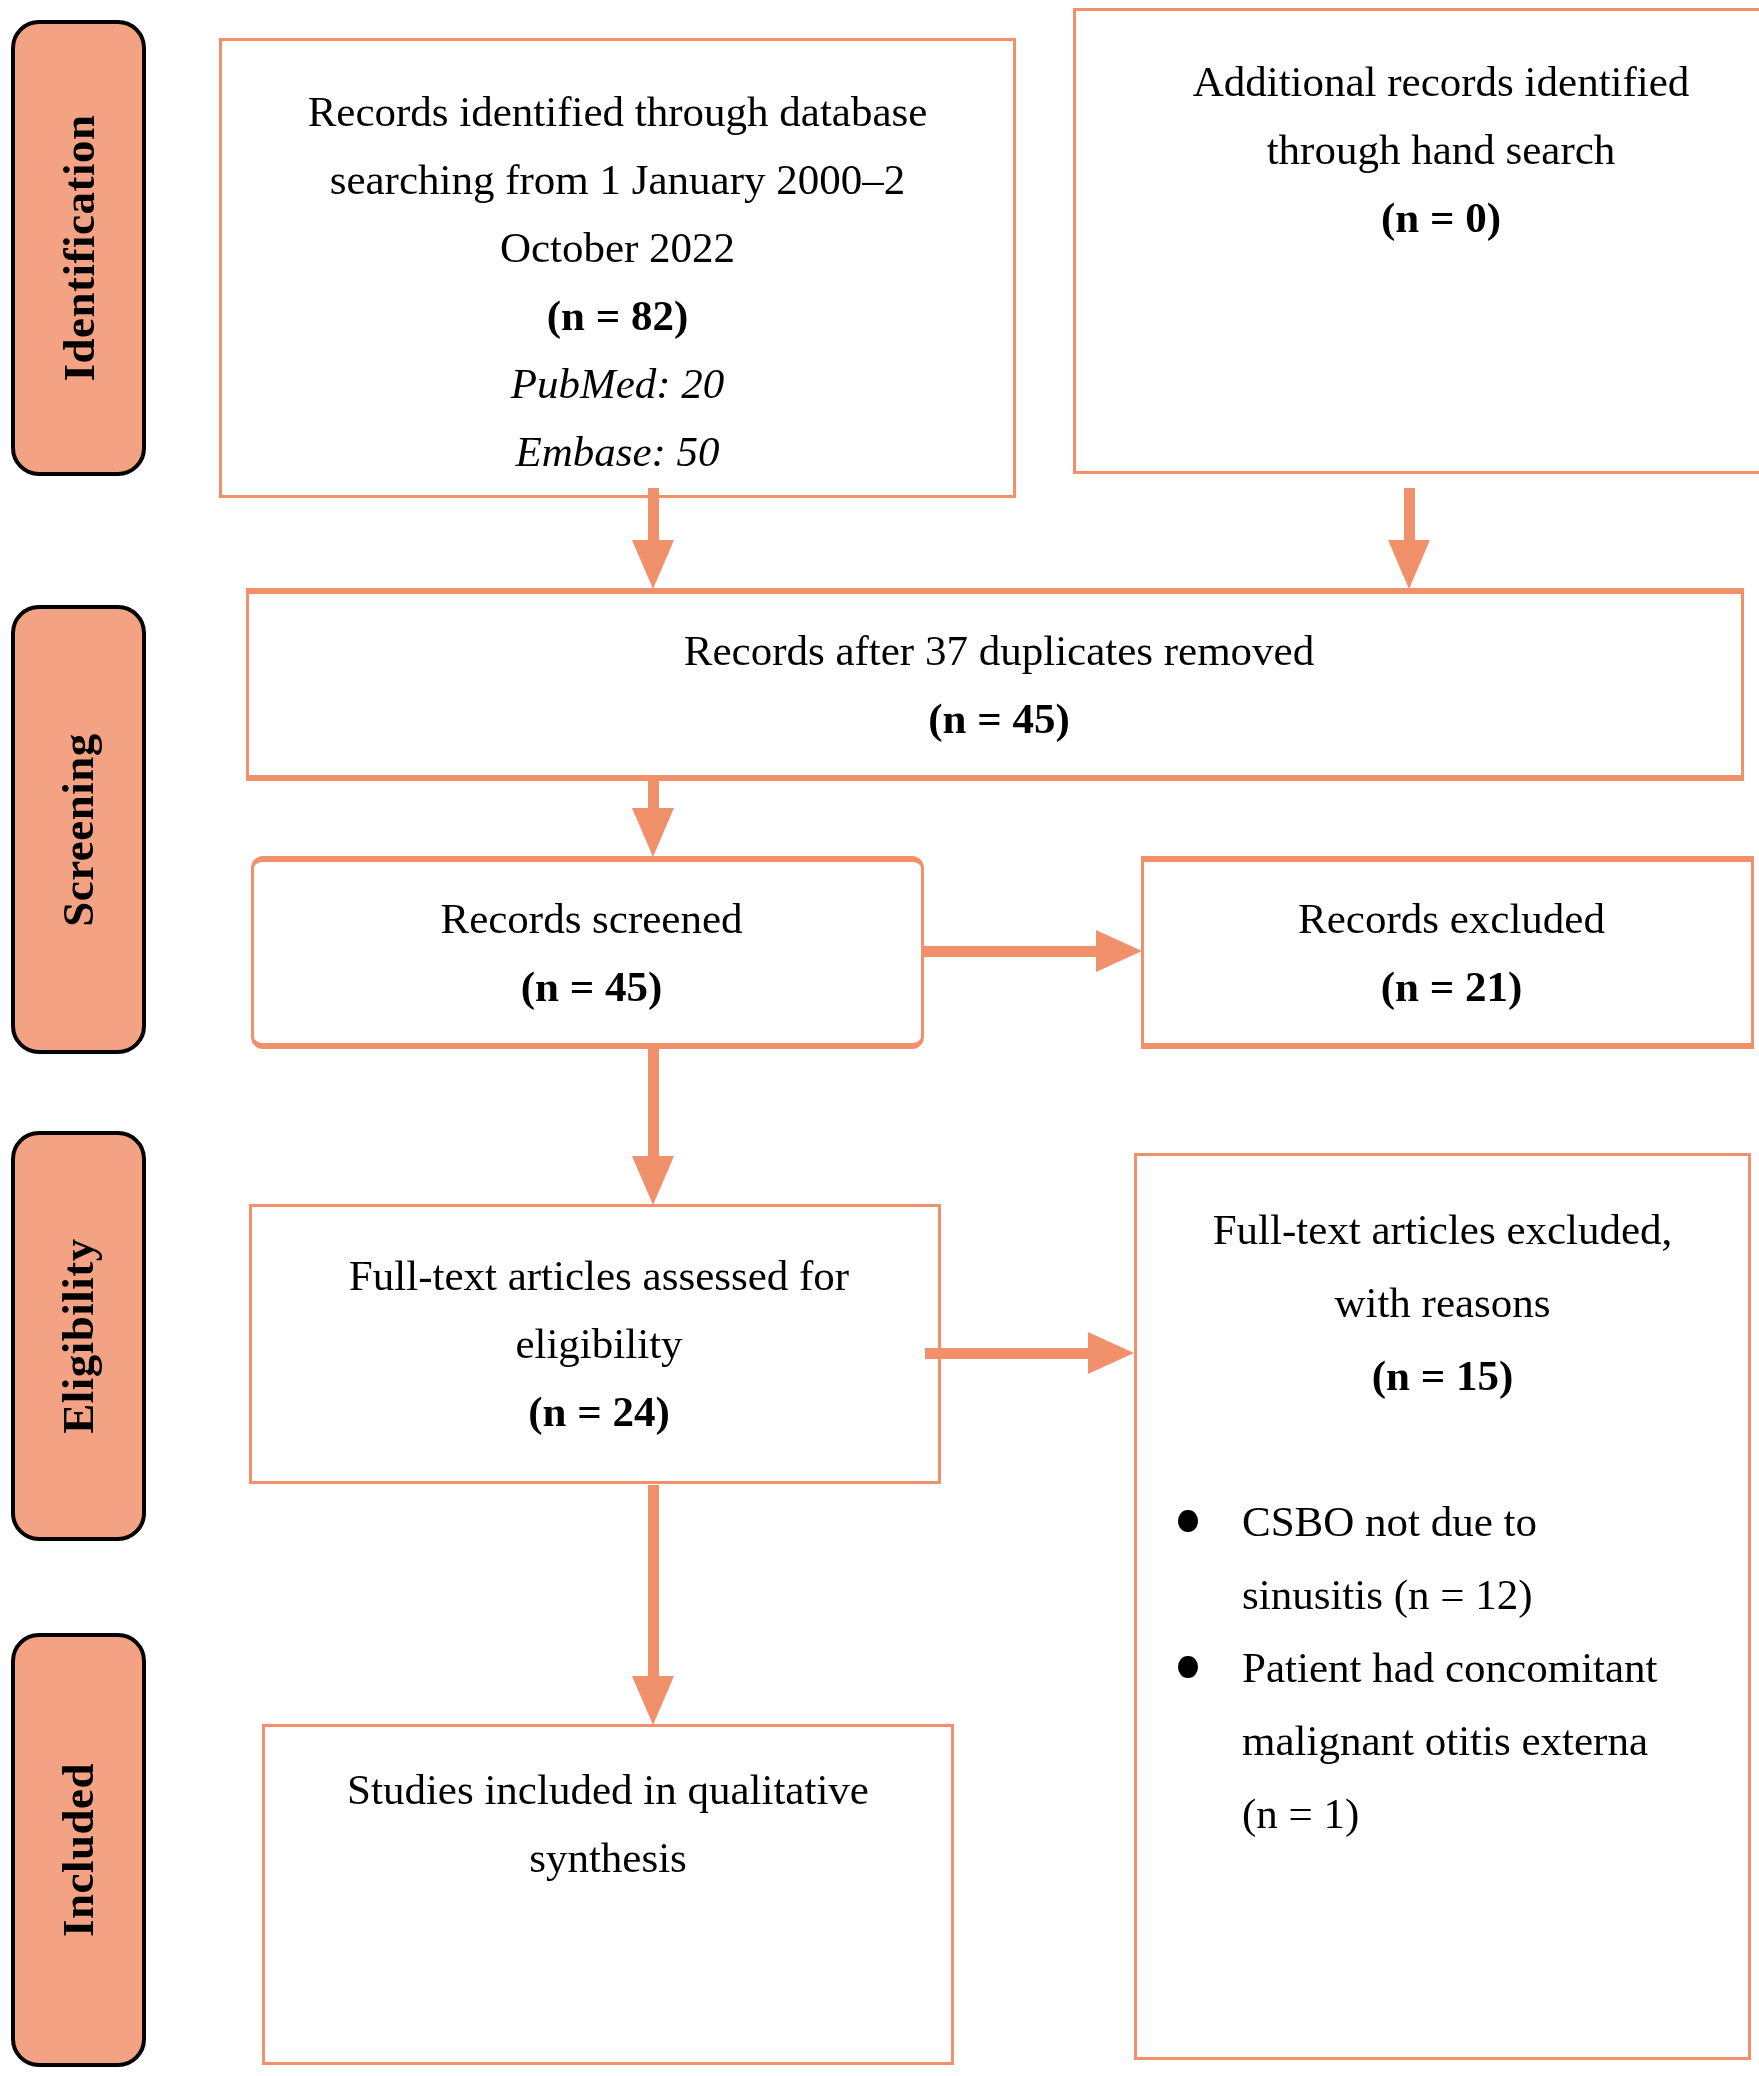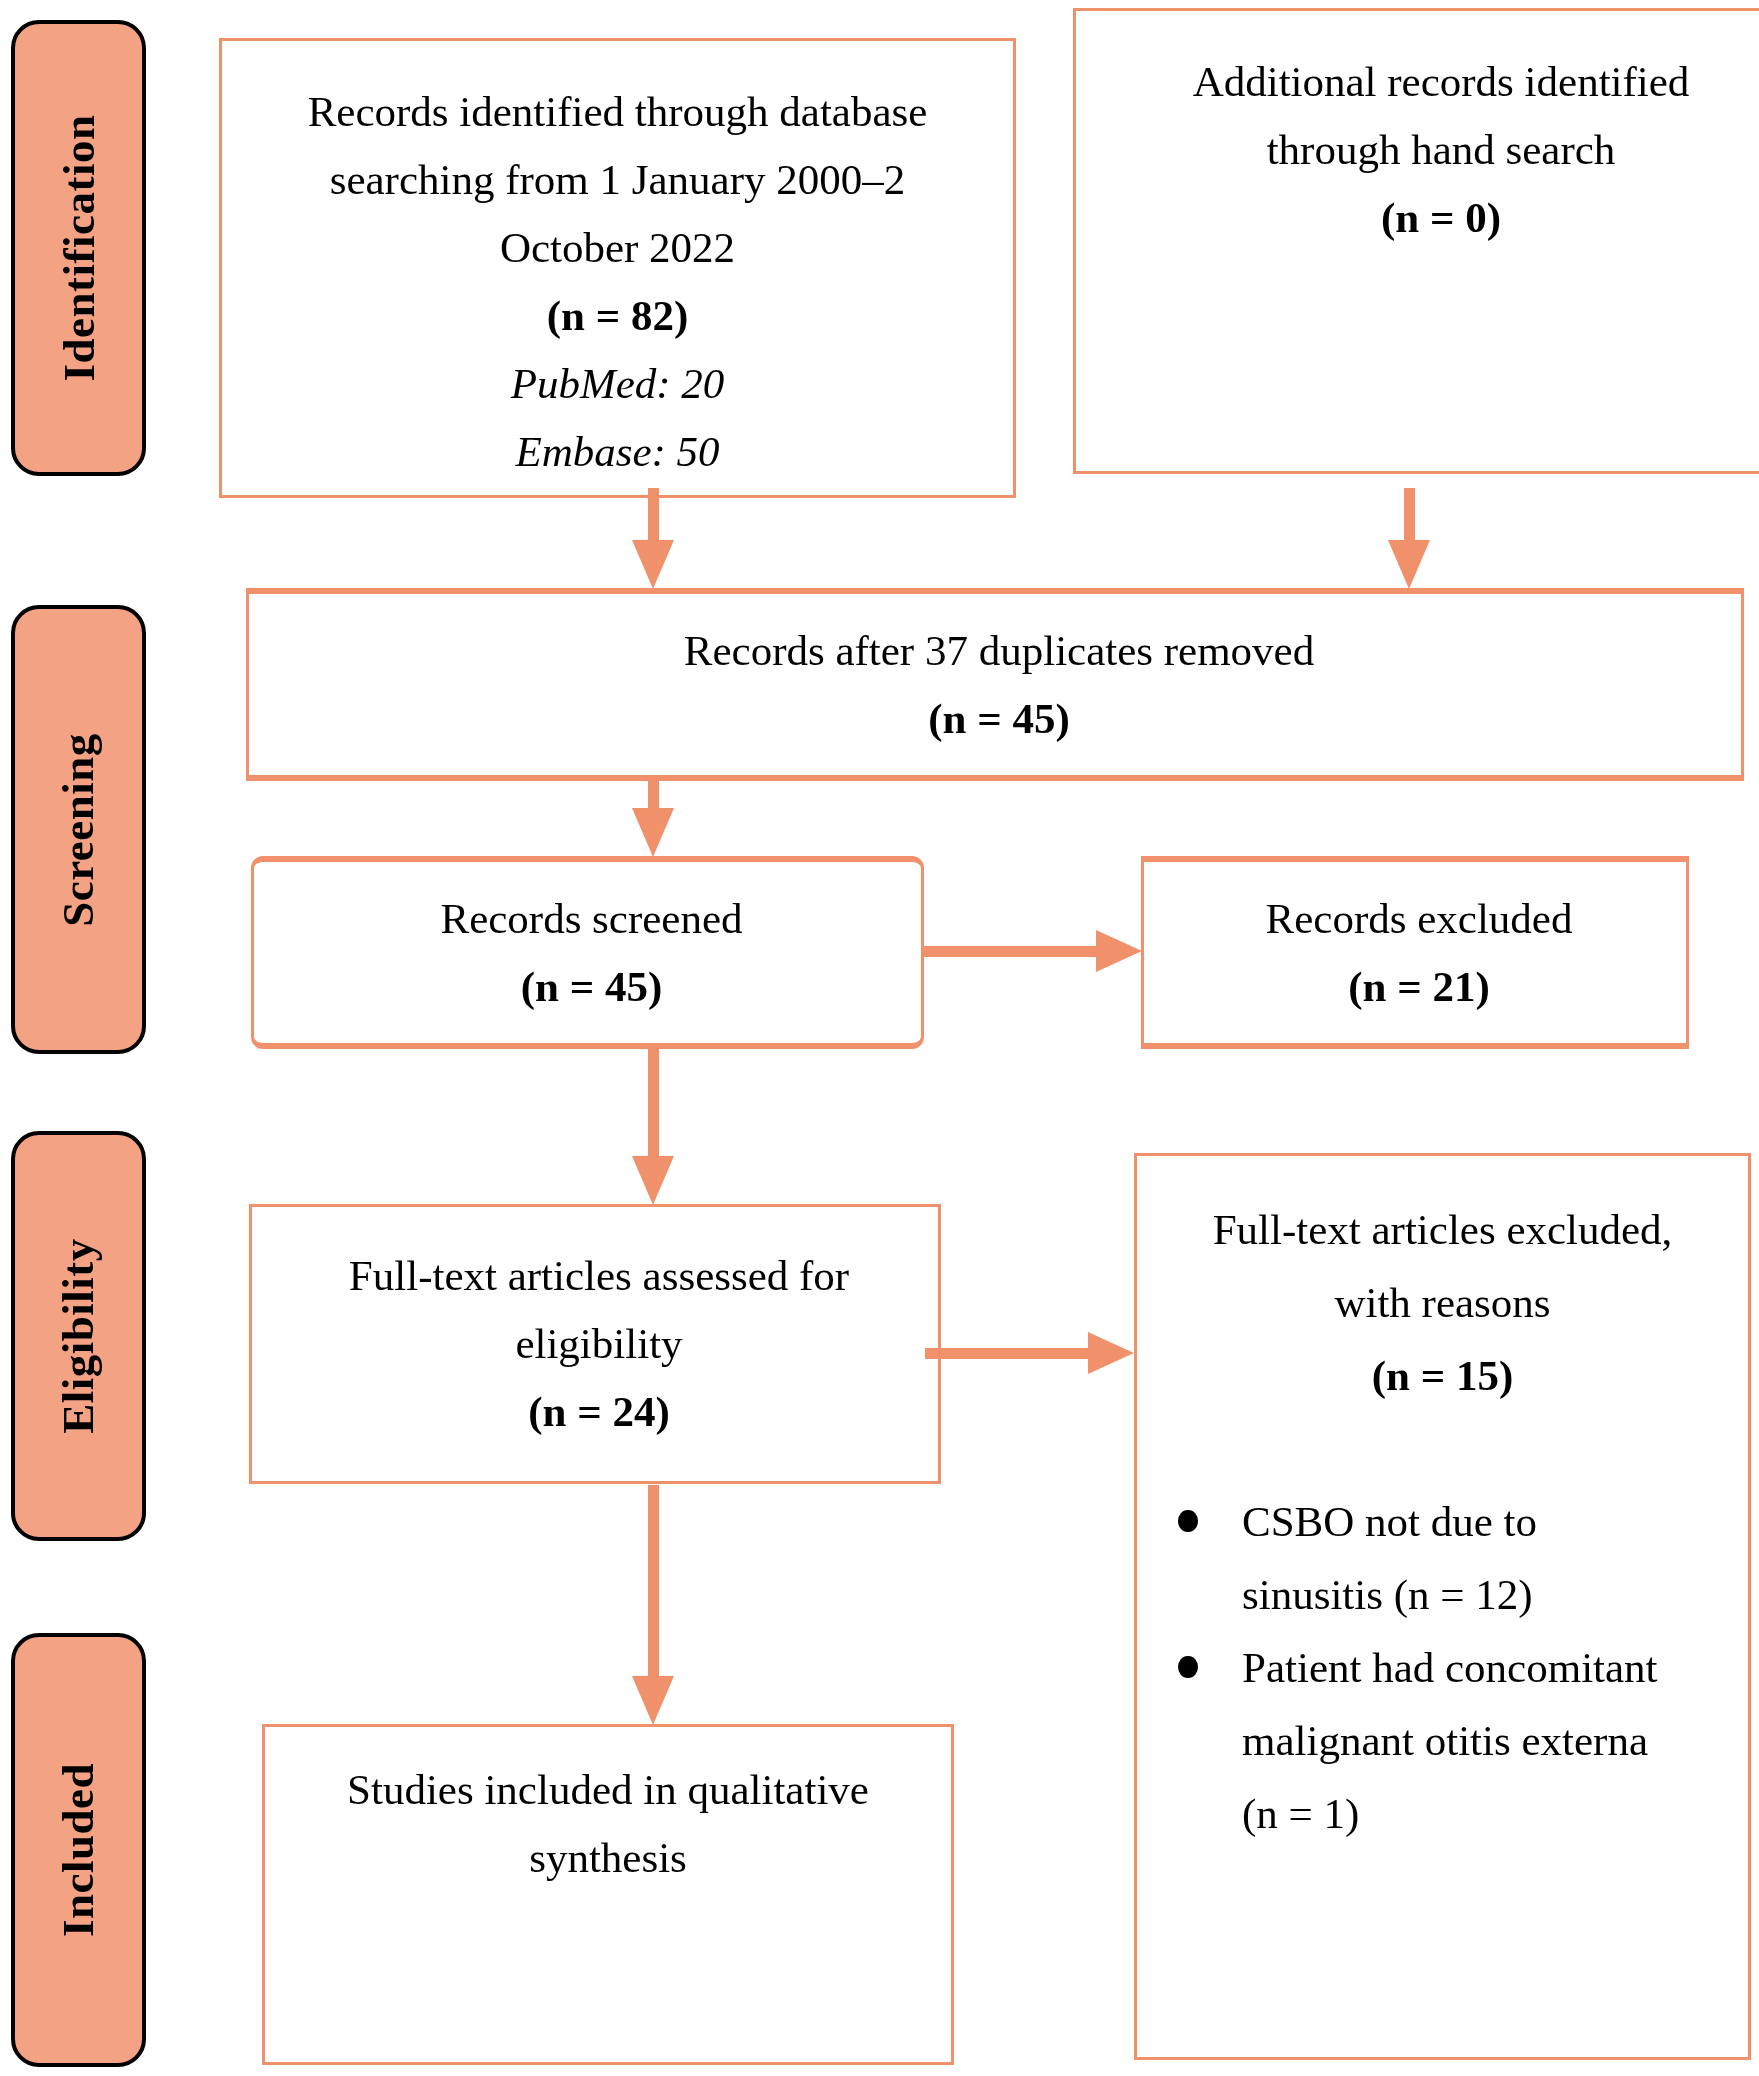--- a/index.html
+++ b/index.html
@@ -113,21 +113,21 @@
   <div class="fbox hthick vcenter" style="left:246px;top:588px;width:1498px;height:193px;">
     <div class="line">Records after 37 duplicates removed</div>
     <div class="line bold">(n = 45)</div>
   </div>
 
   <div class="fbox hthick vcenter" style="left:251px;top:856px;width:673px;height:193px;border-radius:12px;">
     <div class="line">Records screened</div>
     <div class="line bold">(n = 45)</div>
   </div>
 
-  <div class="fbox hthick vcenter" style="left:1141px;top:856px;width:548px;height:193px;">
+  <div class="fbox hthick vcenter" style="left:1141px;top:856px;width:613px;height:193px;">
     <div class="line">Records excluded</div>
     <div class="line bold">(n = 21)</div>
   </div>
 
   <div class="fbox vcenter" style="left:249px;top:1204px;width:692px;height:280px;">
     <div class="line">Full-text articles assessed for</div>
     <div class="line">eligibility</div>
     <div class="line bold">(n = 24)</div>
   </div>
 

